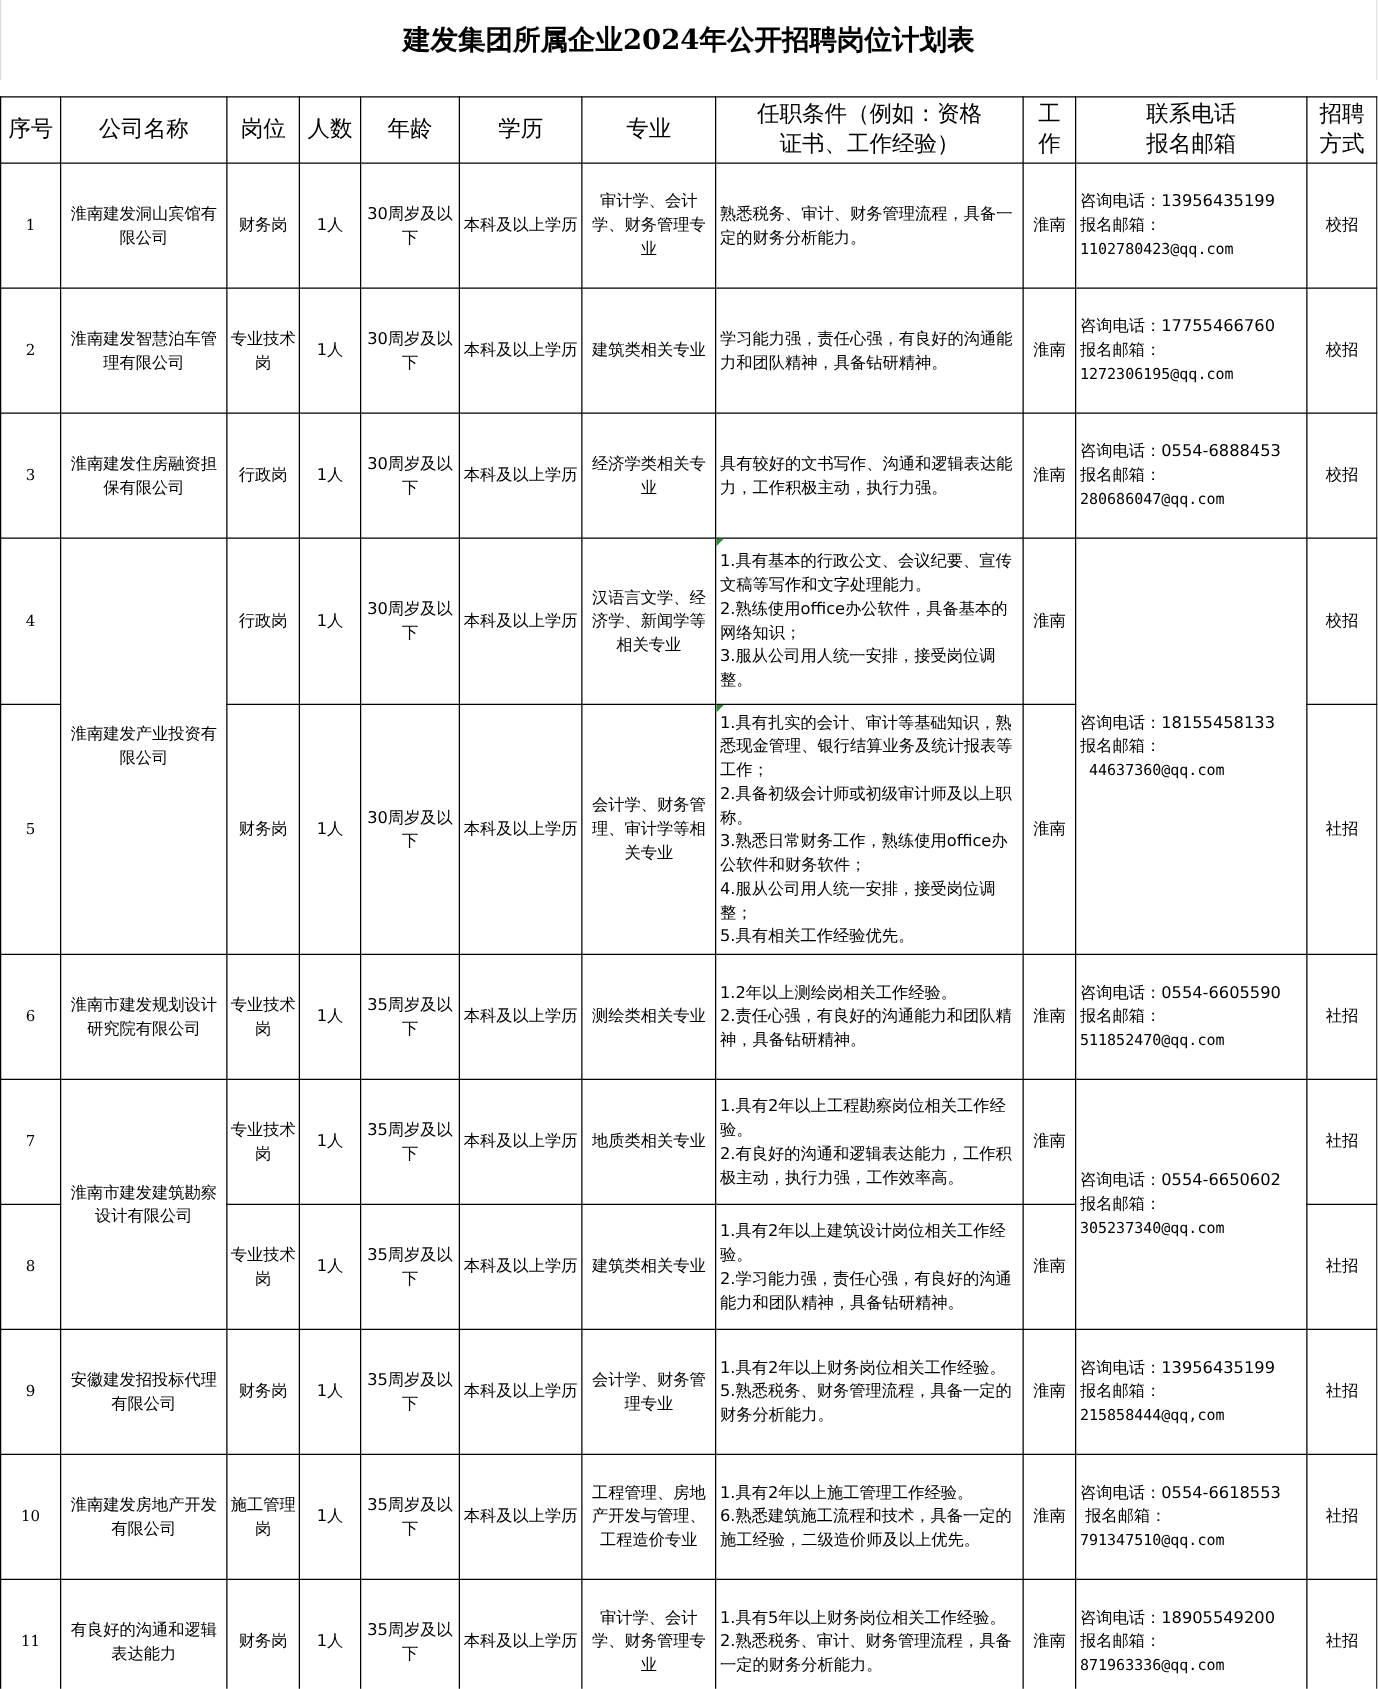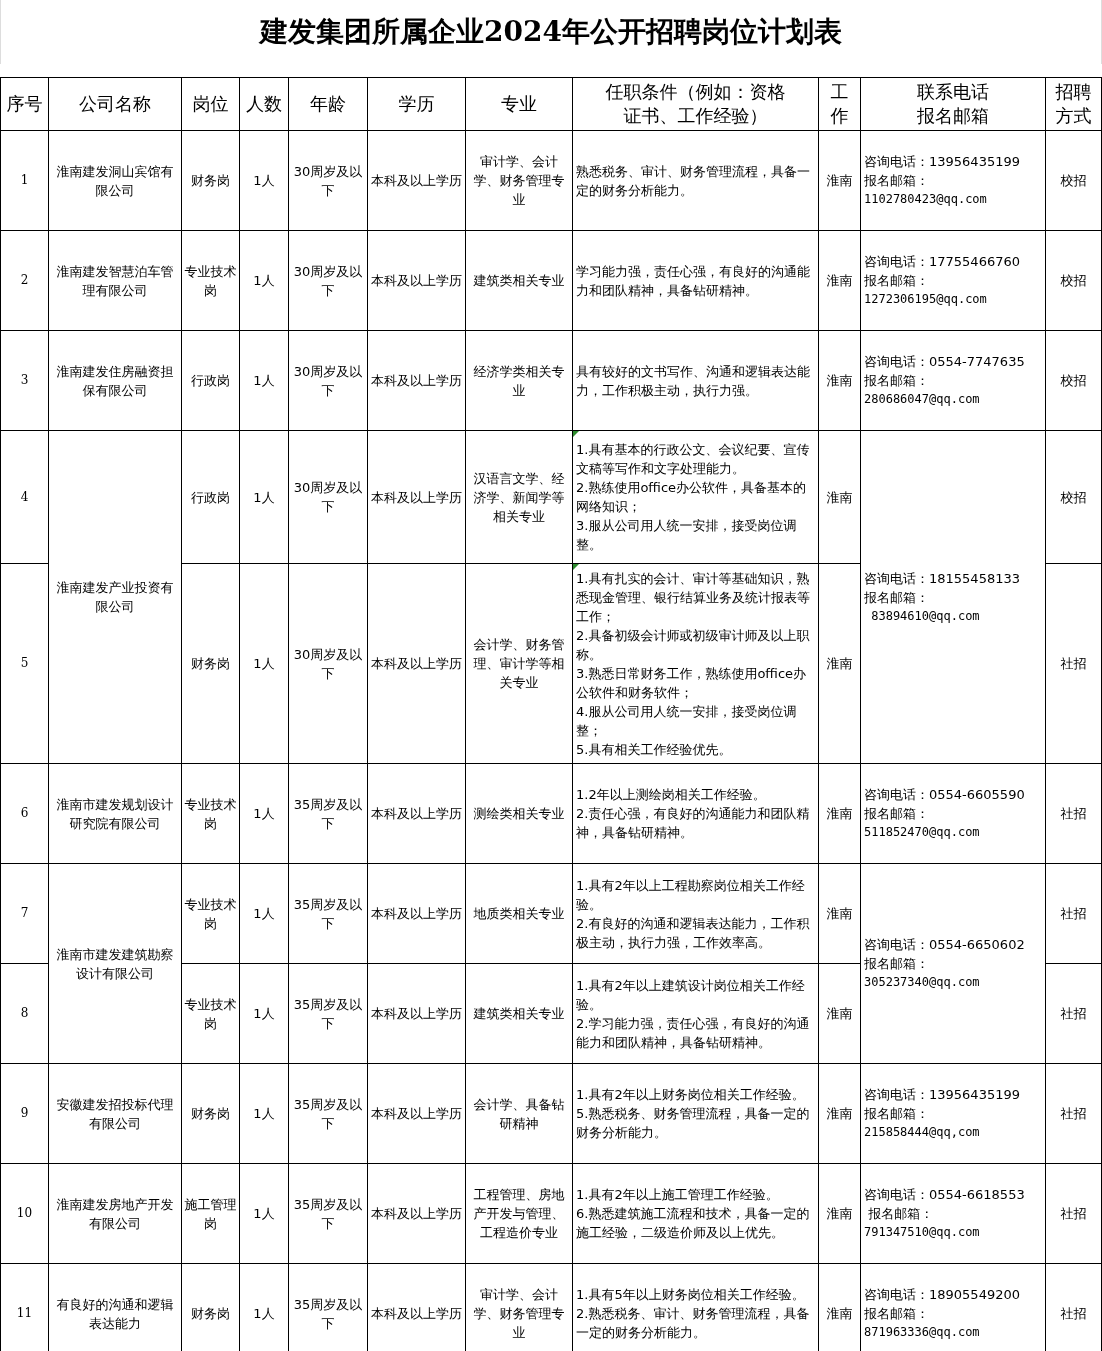--- a/index.html
+++ b/index.html
@@ -3,21 +3,21 @@
 <meta charset="utf-8">
 <style>
   html, body { margin: 0; padding: 0; background: #ffffff; }
   body {
     width: 1102px; height: 1351px; overflow: hidden; position: relative;
     font-family: "DejaVu Sans", sans-serif; color: #000;
   }
   .title {
     position: absolute; left: 0; top: 0; width: 1102px; height: 64px;
     display: flex; align-items: center; justify-content: center;
-    font-family: "DejaVu Serif", serif; font-weight: bold; font-size: 28px;
+    font-family: "DejaVu Serif", serif; font-weight: bold; font-size: 22px;
     letter-spacing: 0px; border-left: 1px solid #ddd; border-right: 1px solid #ddd; box-sizing: border-box;
   }
   table.grid {
     position: absolute; left: 0; top: 64px;
     border-collapse: collapse; table-layout: fixed; width: 1101px; margin-top: 13px;
   }
   table.grid td, table.grid th {
     border: 1.5px solid #000; padding: 0 2px; box-sizing: border-box;
     text-align: center; vertical-align: middle; overflow: hidden;
     font-weight: normal; font-size: 13px; line-height: 19px;
@@ -130,21 +130,21 @@
       <td>行政岗</td>
       <td>1人</td>
       <td>30周岁及以下</td>
       <td>本科及以上学历</td>
       <td>经济学类相关专业</td>
       <td class="left req">
         <span class="req-line">具有较好的文书写作、沟通和逻辑表达能力，工作积极主动，执行力强。</span>
       </td>
       <td>淮南</td>
       <td class="left">
-        <span class="cjk-line">咨询电话：0554-7747635</span>
+        <span class="cjk-line">咨询电话：0554-6888453</span>
         <span class="cjk-line">报名邮箱：</span>
         <span class="cjk-line email">280686047@qq.com</span>
       </td>
       <td>校招</td>
     </tr>
 
     <tr style="height:133px">
       <td class="serial">4</td>
       <td rowspan="2">淮南建发产业投资有限公司</td>
       <td>行政岗</td>
@@ -155,21 +155,21 @@
       <td class="left req">
         <span class="marker"></span>
         <span class="req-line">1.具有基本的行政公文、会议纪要、宣传文稿等写作和文字处理能力。</span>
         <span class="req-line">2.熟练使用office办公软件，具备基本的网络知识；</span>
         <span class="req-line">3.服从公司用人统一安排，接受岗位调整。</span>
       </td>
       <td>淮南</td>
       <td rowspan="2" class="left">
         <span class="cjk-line">咨询电话：18155458133</span>
         <span class="cjk-line">报名邮箱：</span>
-        <span class="cjk-line email" style="white-space:pre"> 83894610@qq.com</span>
+        <span class="cjk-line email" style="white-space:pre"> 44637360@qq.com</span>
       </td>
       <td>校招</td>
     </tr>
 
     <tr style="height:200px">
       <td class="serial">5</td>
       <td>财务岗</td>
       <td>1人</td>
       <td>30周岁及以下</td>
       <td>本科及以上学历</td>
@@ -243,21 +243,21 @@
       <td>社招</td>
     </tr>
 
     <tr style="height:100px">
       <td class="serial">9</td>
       <td>安徽建发招投标代理有限公司</td>
       <td>财务岗</td>
       <td>1人</td>
       <td>35周岁及以下</td>
       <td>本科及以上学历</td>
-      <td>会计学、具备钻研精神</td>
+      <td>会计学、财务管理专业</td>
       <td class="left req">
         <span class="req-line">1.具有2年以上财务岗位相关工作经验。</span>
         <span class="req-line">5.熟悉税务、财务管理流程，具备一定的财务分析能力。</span>
       </td>
       <td>淮南</td>
       <td class="left">
         <span class="cjk-line">咨询电话：13956435199</span>
         <span class="cjk-line">报名邮箱：</span>
         <span class="cjk-line email">215858444@qq,com</span>
       </td>

